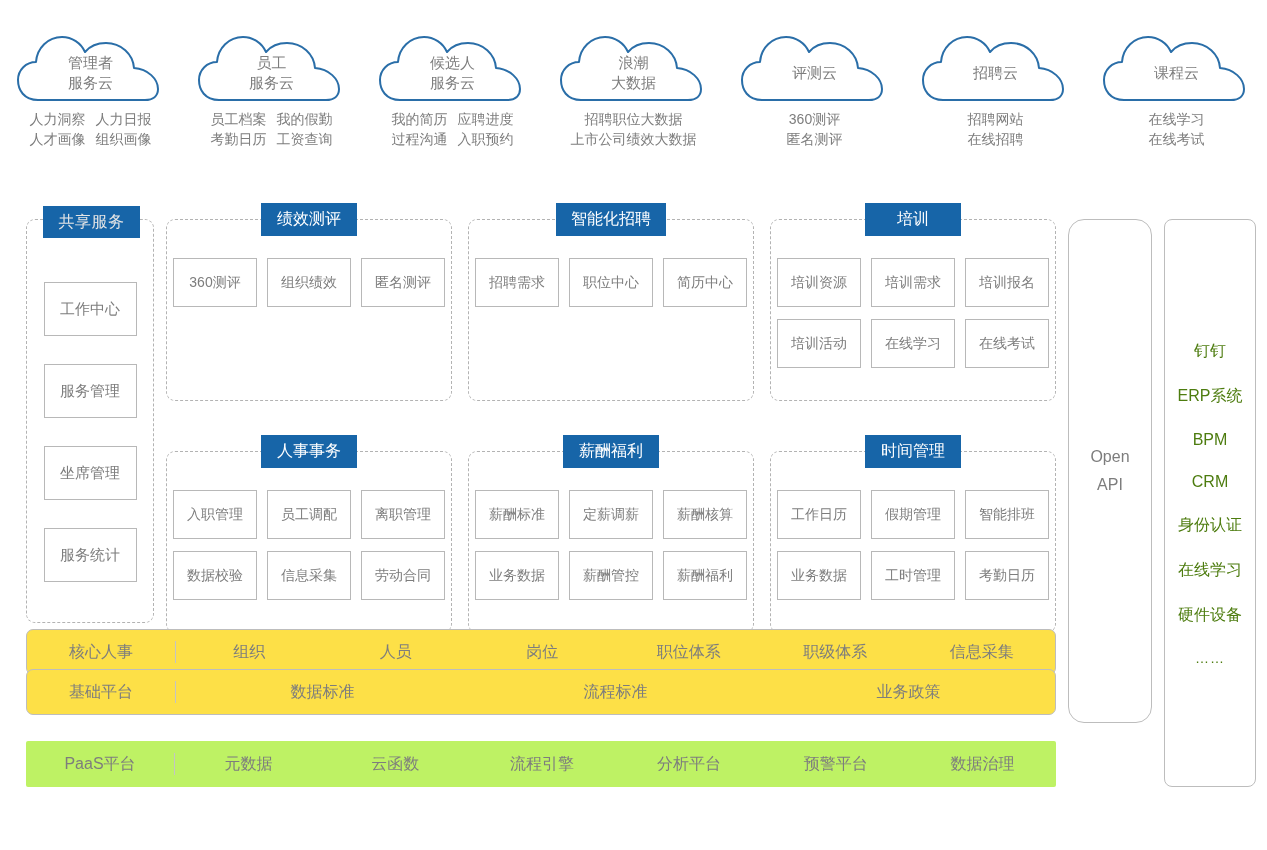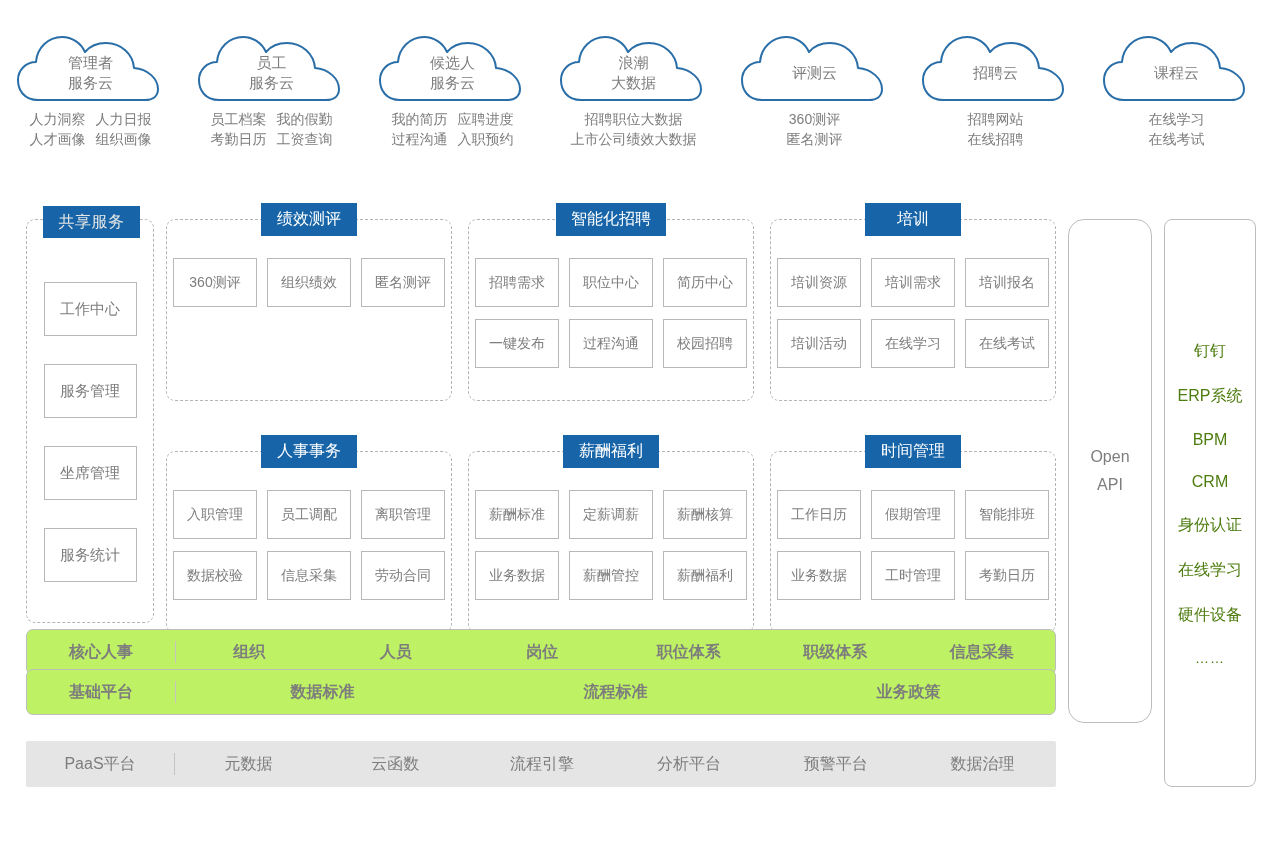--- a/index.html
+++ b/index.html
@@ -111,22 +111,22 @@
     font-size: 14px; color: #7d7d7d; white-space: nowrap;
   }
 
   
   .bar {
     position: absolute;
     left: 0; width: 1030px; height: 46px;
     display: flex; align-items: center;
     font-size: 16px; color: #7d7d7d;
   }
-  .bar.outlined { border: 1.2px solid #bdbdbd; border-radius: 7px; background: #bef264; font-weight: bold; }
-  .bar.filled { background: #e5e5e5; border: none; border-radius: 2px; }
+  .bar.outlined { border: 1.2px solid #bdbdbd; border-radius: 7px; background: #fde047; }
+  .bar.filled { background: #bef264; border: none; border-radius: 2px; }
   .bar-lead { width: 148px; text-align: center; flex: none; }
   .bar-div { width: 1px; height: 22px; background: #c4c4c4; flex: none; }
   .bar-items { flex: 1 1 auto; display: flex; }
   .bar-items > span { flex: 1 1 0; text-align: center; white-space: nowrap; }
 
   #bar-core { top: 424px; }
   #bar-base { top: 464px; }
   #bar-paas { top: 536px; }
 
   
@@ -283,25 +283,20 @@
             </div>
           </div>
         </div>
         <div class="module" style="left: 302px; top: 14px; width: 286px; height: 182px;">
           <div class="module-badge">智能化招聘</div>
           <div class="module-grid">
             <div class="module-row">
               <div class="mcell">招聘需求</div>
               <div class="mcell">职位中心</div>
               <div class="mcell">简历中心</div>
-            </div>
-            <div class="module-row">
-              <div class="mcell">一键发布</div>
-              <div class="mcell">过程沟通</div>
-              <div class="mcell">校园招聘</div>
             </div>
           </div>
         </div>
         <div class="module" style="left: 604px; top: 14px; width: 286px; height: 182px;">
           <div class="module-badge">培训</div>
           <div class="module-grid">
             <div class="module-row">
               <div class="mcell">培训资源</div>
               <div class="mcell">培训需求</div>
               <div class="mcell">培训报名</div>

